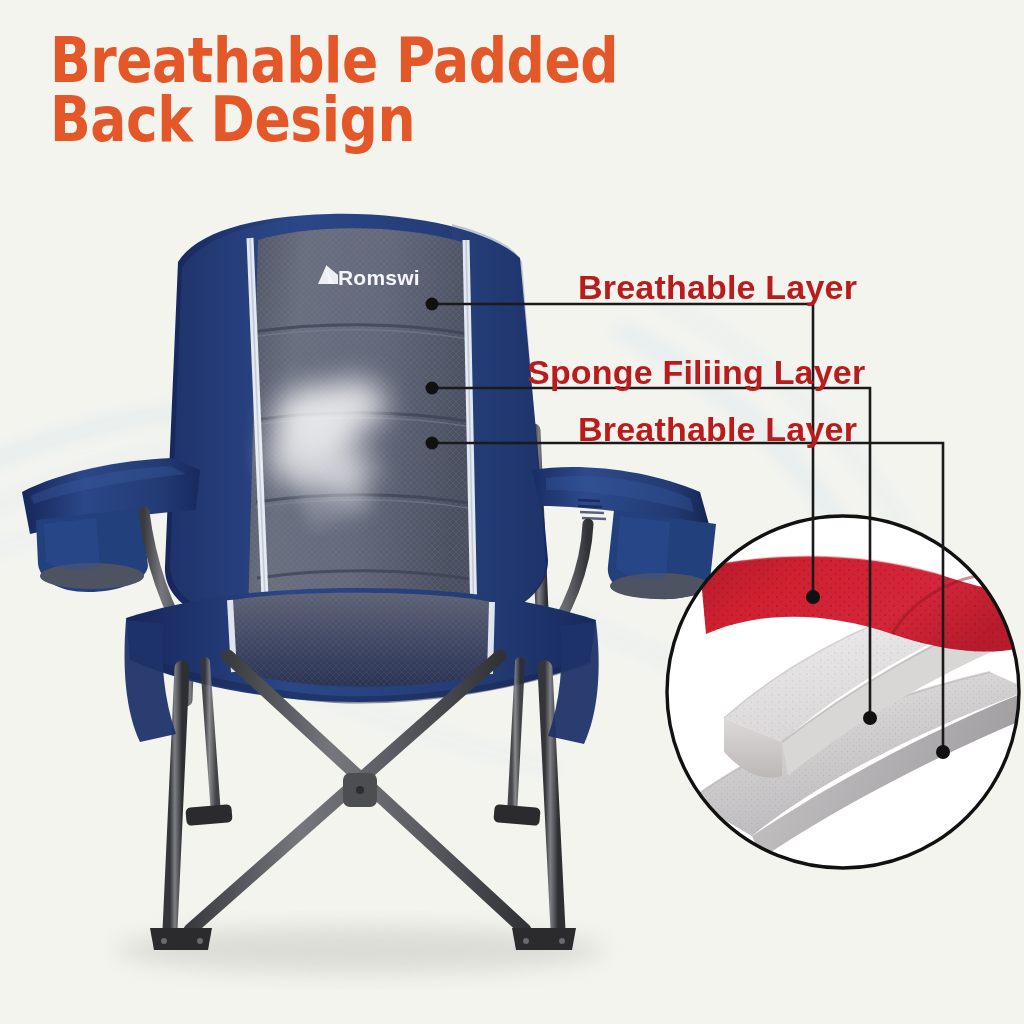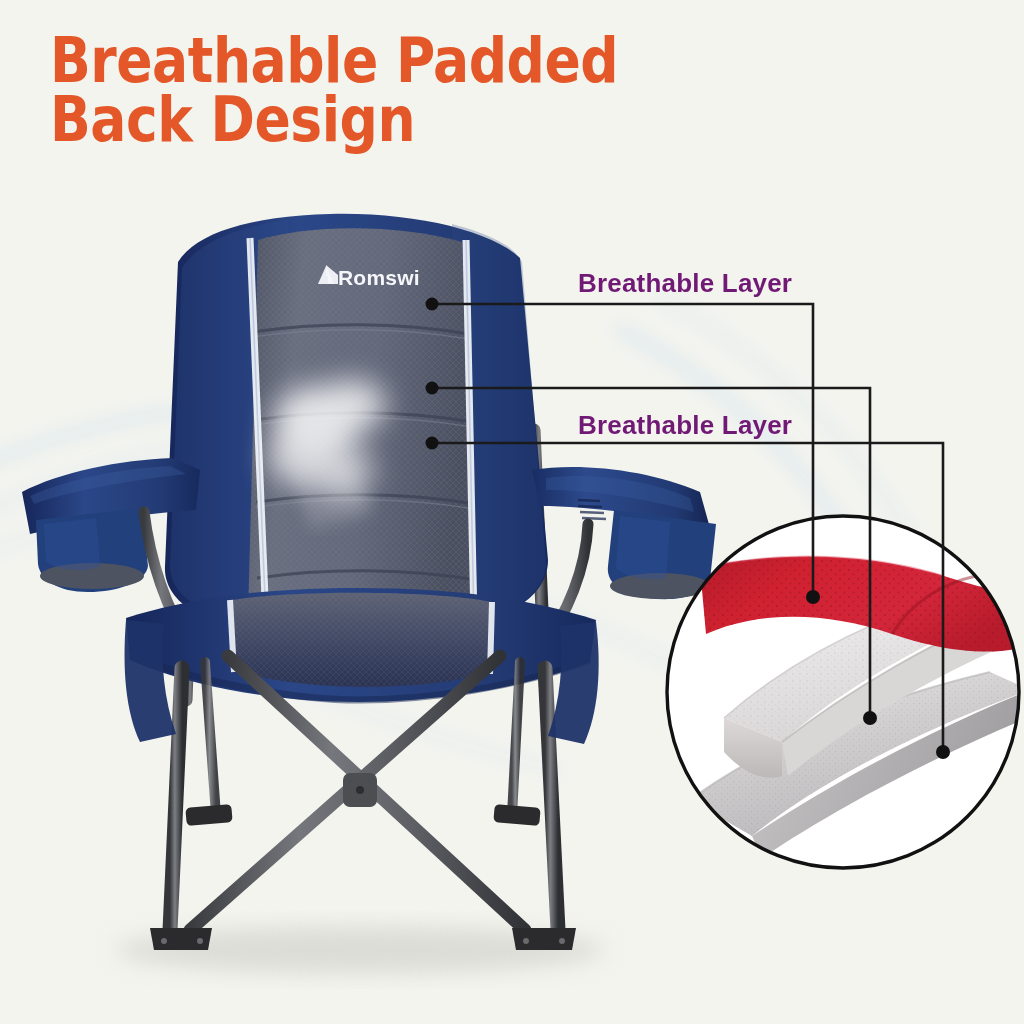--- a/index.html
+++ b/index.html
@@ -21,21 +21,21 @@
     color:#e35728;
     letter-spacing:-0.5px;
     transform:scaleX(0.96);
     transform-origin:left top;
     white-space:pre-line;
   }
 
   
   .clabel{
     position:absolute;
-    font-size:26px;font-weight:bold;color:#701a75;
+    font-size:34px;font-weight:bold;color:#b91c1c;
     letter-spacing:0.2px;white-space:nowrap;
   }
   .clabel.l1{left:578px;top:268px;}
   .clabel.l2{left:527px;top:353px;}
   .clabel.l3{left:578px;top:410px;}
 
   
   #vec{position:absolute;left:0;top:0;width:1024px;height:1024px;}
 </style>
 </head>
@@ -353,15 +353,16 @@
       <circle cx="813" cy="597" r="7"></circle>
       <circle cx="870" cy="718" r="7"></circle>
       <circle cx="943" cy="752" r="7"></circle>
     </g>
   </svg>
 
   <div class="headline">Breathable Padded
 Back Design</div>
 
   <div class="clabel l1">Breathable Layer</div>
+  <div class="clabel l2">Sponge Filiing Layer</div>
   <div class="clabel l3">Breathable Layer</div>
 
 </div>
 
 </body></html>

